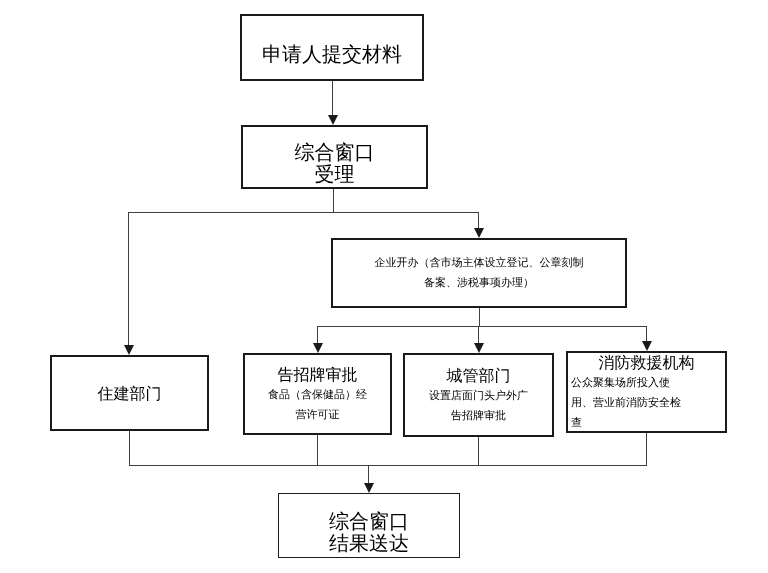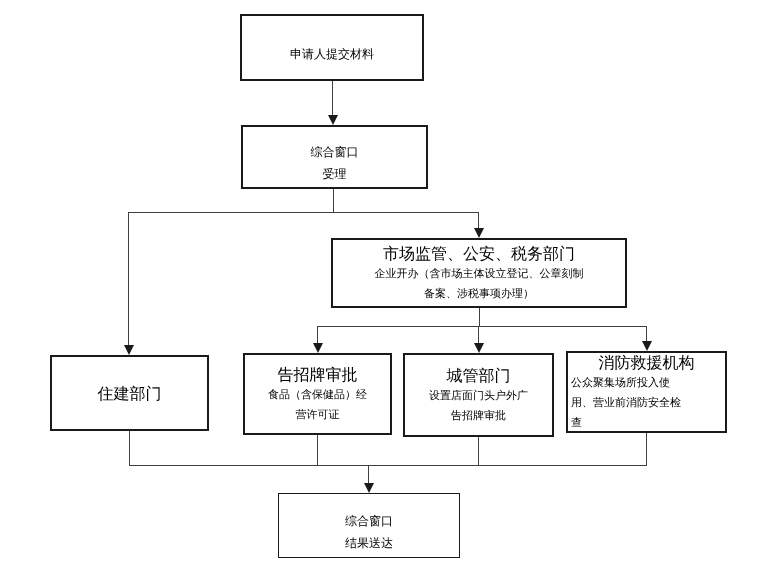--- a/index.html
+++ b/index.html
@@ -19,21 +19,21 @@
     border: 2px solid #1a1a1a;
     background: #ffffff;
     display: flex;
     flex-direction: column;
     align-items: center;
     justify-content: center;
     text-align: center;
   }
   .node.thin { border-width: 1px; }
   .node-text {
-    font-size: 12px;
+    font-size: 20px;
     line-height: 22px;
     white-space: pre-line;
     margin-top: 12px;
   }
   .node-title {
     font-size: 16px;
     line-height: 21px;
     white-space: pre-line;
   }
   .node-desc {
@@ -67,21 +67,20 @@
   <div class="node" style="left:240px; top:14px; width:184px; height:67px;">
     <div class="node-text">申请人提交材料</div>
   </div>
 
   <div class="node" style="left:241px; top:125px; width:187px; height:64px;">
     <div class="node-text">综合窗口
 受理</div>
   </div>
 
   <div class="node" style="left:331px; top:238px; width:296px; height:70px;">
-    <div class="node-title">市场监管、公安、税务部门</div>
     <div class="node-desc">企业开办（含市场主体设立登记、公章刻制
 备案、涉税事项办理）</div>
   </div>
 
   <div class="node" style="left:50px; top:355px; width:159px; height:76px;justify-content:center;">
     <div class="node-title">住建部门</div>
   </div>
 
   <div class="node" style="left:243px; top:353px; width:149px; height:82px;">
     <div class="node-title">告招牌审批</div>

